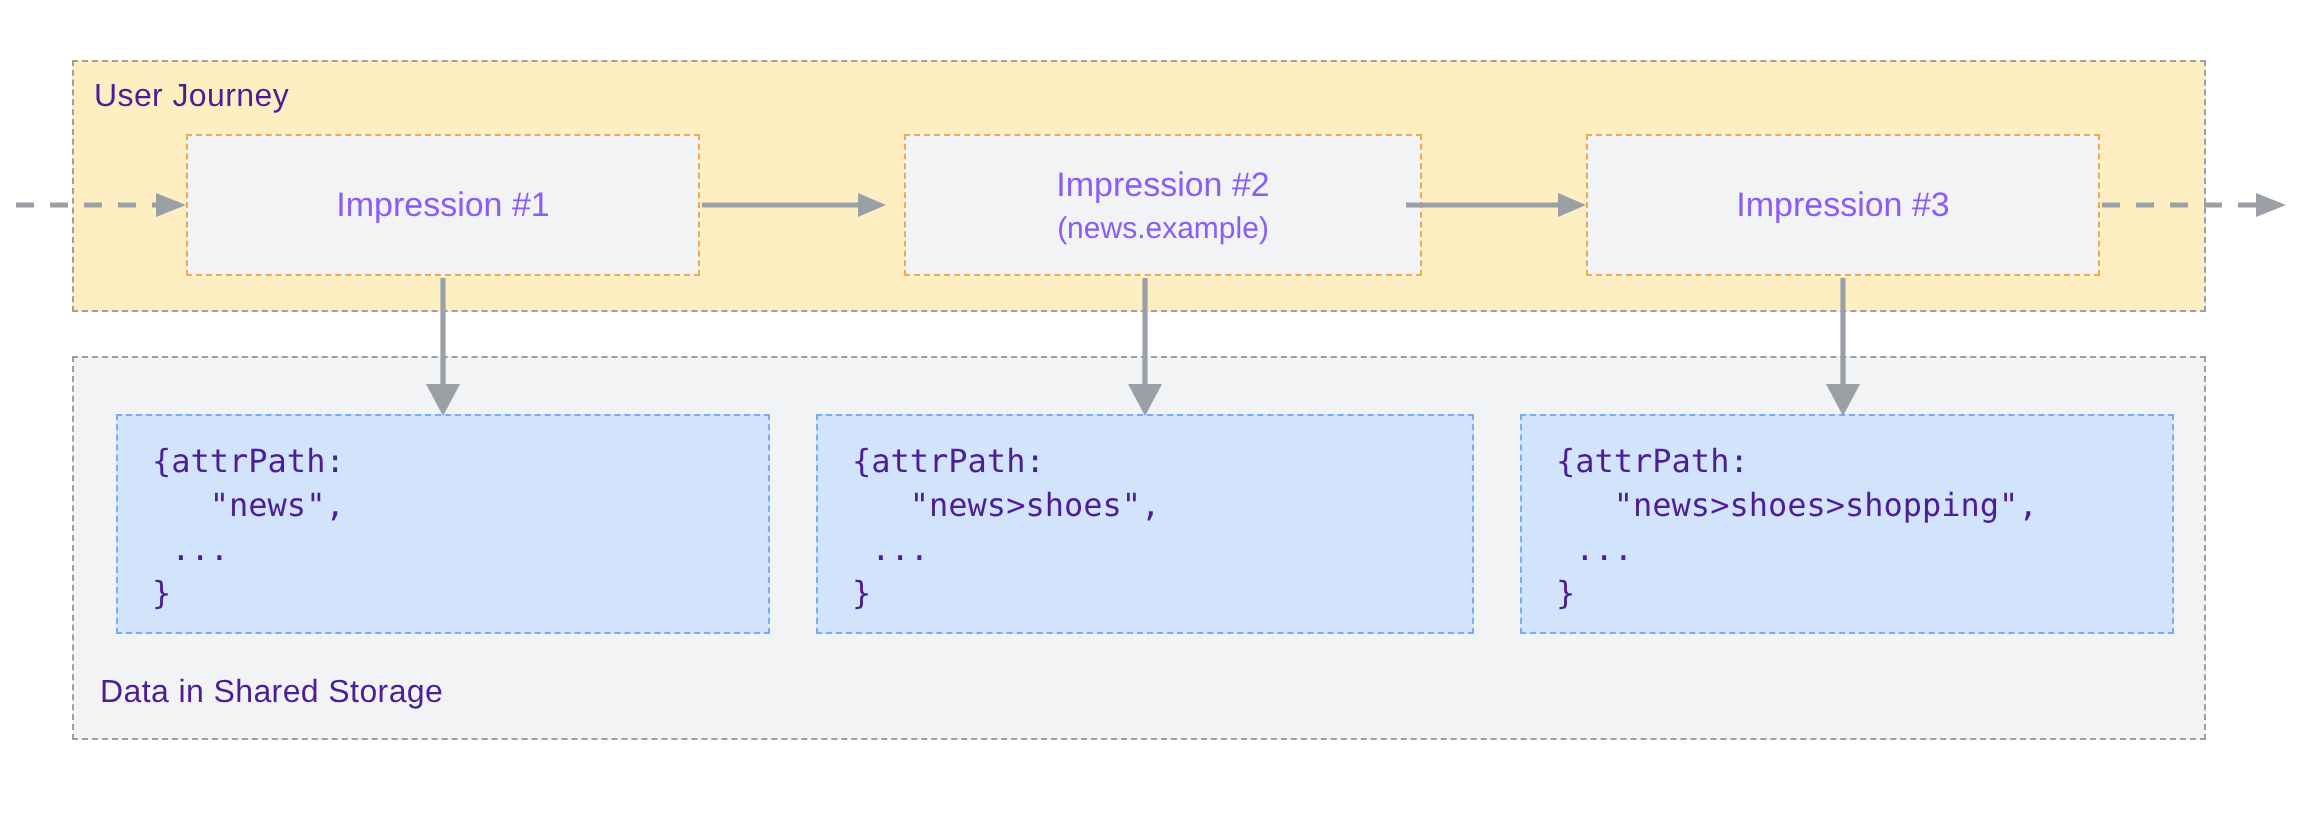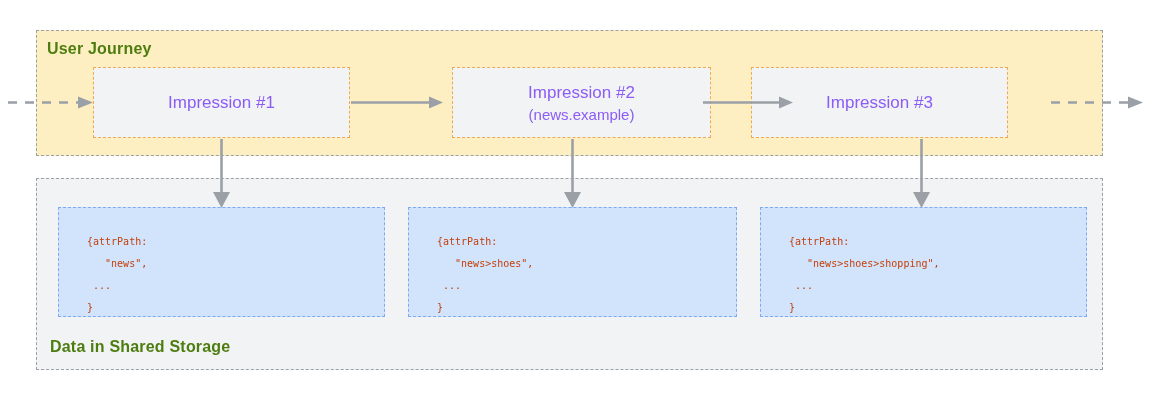--- a/index.html
+++ b/index.html
@@ -18,54 +18,54 @@
     box-sizing:border-box;
   }
   .storage-box{
     position:absolute;left:36px;top:178px;width:1067px;height:192px;
     background:#F1F3F4;
     border:1.5px dashed #9AA0A6;
     box-sizing:border-box;
   }
   .region-label{
     position:absolute;
-    font-size:16px;font-weight:bold;color:#4d7c0f;
+    font-size:16px;font-weight:normal;color:#4c1d95;
     letter-spacing:.2px;
   }
   .journey-box .region-label{left:10px;top:9px;}
   .storage-box .region-label{left:13px;bottom:13px;text-align:center;}
   
   .node{
     position:absolute;top:67px;height:71px;
     background:#F1F3F4;
     border:1.5px dashed #F2A94C;
     box-sizing:border-box;
     display:flex;flex-direction:column;align-items:center;justify-content:center;
     color:#8b5cf6;text-align:center;
   }
   .node .title{font-size:17px;line-height:24px;}
   .node .subtitle{font-size:15px;line-height:20px;}
   #node-1{left:93px;width:257px;}
   #node-2{left:452px;width:259px;}
-  #node-3{left:751px;width:257px;}
+  #node-3{left:793px;width:257px;}
   
   .record{
     position:absolute;top:207px;height:110px;
     background:#D2E3FC;
     border:1.5px dashed #7BAAF7;
     box-sizing:border-box;
   }
   #record-1{left:58px;width:327px;}
   #record-2{left:408px;width:329px;}
   #record-3{left:760px;width:327px;}
   .record pre{
-    margin:12px;padding:11px 0 0 16px;
+    margin:1px;padding:11px 0 0 16px;
     font-family:"DejaVu Sans Mono","Liberation Mono",monospace;
-    font-size:10px;line-height:22px;
-    color:#c2410c;white-space:pre;
+    font-size:16px;line-height:22px;
+    color:#4c1d95;white-space:pre;
   }
   
   #arrows{position:absolute;left:0;top:0;pointer-events:none;}
   #arrows line{stroke:#9AA0A6;stroke-width:2.6;}
   #arrows polygon{fill:#9AA0A6;stroke:none;}
   #arrows line.dash{stroke-dasharray:9 8;}
 </style>
 </head>
 <body>
 

